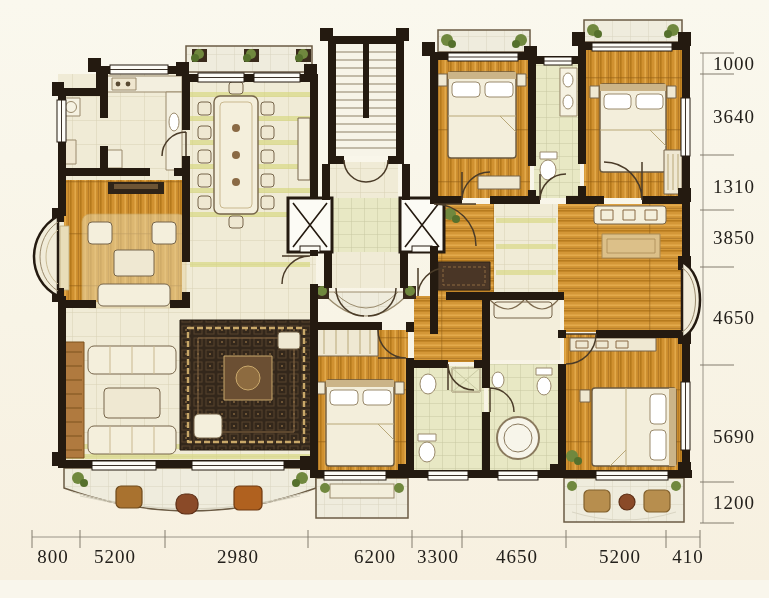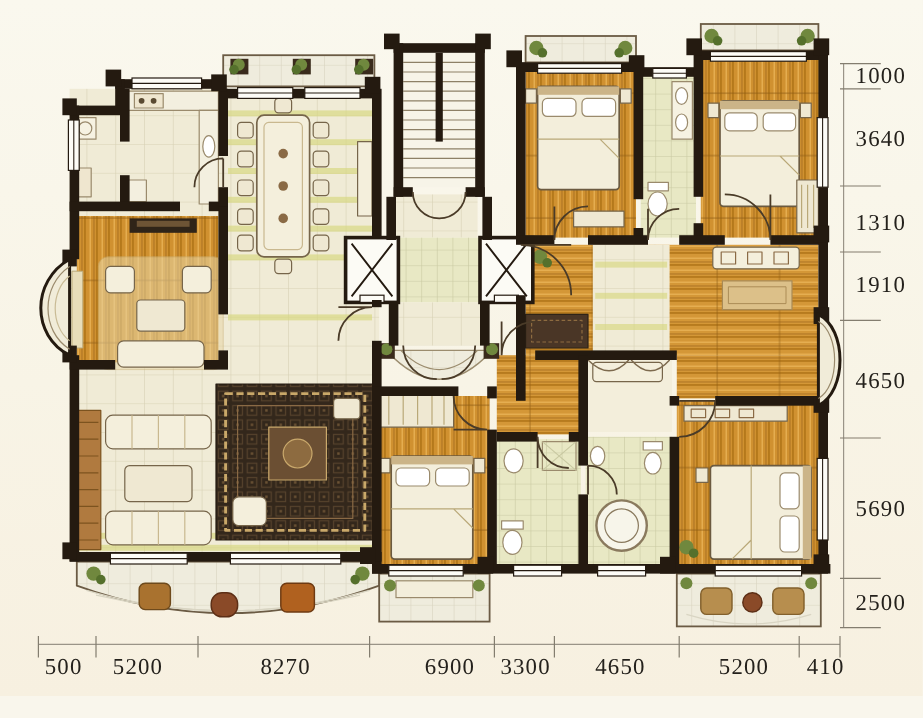--- a/index.html
+++ b/index.html
@@ -497,26 +497,26 @@
   </g>
   <g stroke="#9a9488" stroke-width="1">
     <path d="M32,537 H700"></path>
     <path d="M32,530 V548 M80,530 V548 M165,530 V548 M308,530 V548 M412,530 V548 M462,530 V548 M566,530 V548 M666,530 V548 M700,530 V548" stroke="#837d6f"></path>
   </g>
 </svg>
 
 <span class="dim r" style="left:706px;top:53px">1000</span>
 <span class="dim r" style="left:706px;top:106px">3640</span>
 <span class="dim r" style="left:706px;top:176px">1310</span>
-<span class="dim r" style="left:706px;top:227px">1910</span>
+<span class="dim r" style="left:706px;top:227px">3850</span>
 <span class="dim r" style="left:706px;top:307px">4650</span>
-<span class="dim r" style="left:706px;top:414px">5690</span>
-<span class="dim r" style="left:706px;top:492px">2500</span>
-
-<span class="dim b" style="left:21px;top:546px">500</span>
+<span class="dim r" style="left:706px;top:426px">5690</span>
+<span class="dim r" style="left:706px;top:492px">1200</span>
+
+<span class="dim b" style="left:21px;top:546px">800</span>
 <span class="dim b" style="left:83px;top:546px">5200</span>
-<span class="dim b" style="left:206px;top:546px">8270</span>
-<span class="dim b" style="left:343px;top:546px">6900</span>
+<span class="dim b" style="left:206px;top:546px">2980</span>
+<span class="dim b" style="left:343px;top:546px">6200</span>
 <span class="dim b" style="left:406px;top:546px">3300</span>
 <span class="dim b" style="left:485px;top:546px">4650</span>
 <span class="dim b" style="left:588px;top:546px">5200</span>
 <span class="dim b" style="left:656px;top:546px">410</span>
 </div>
 
 </body></html>

